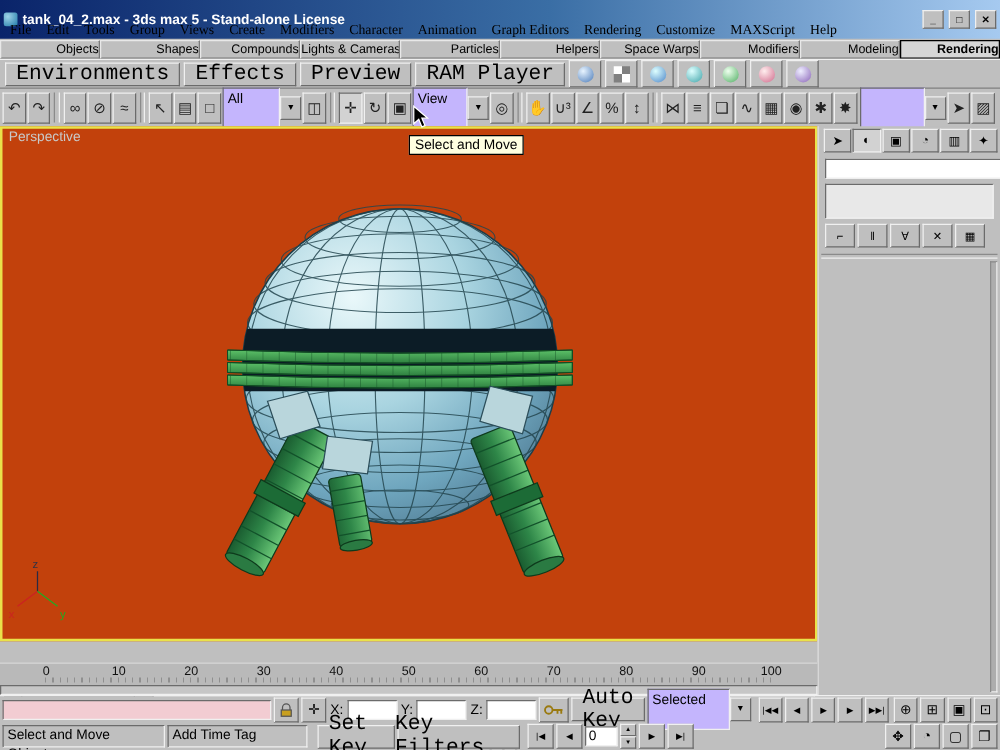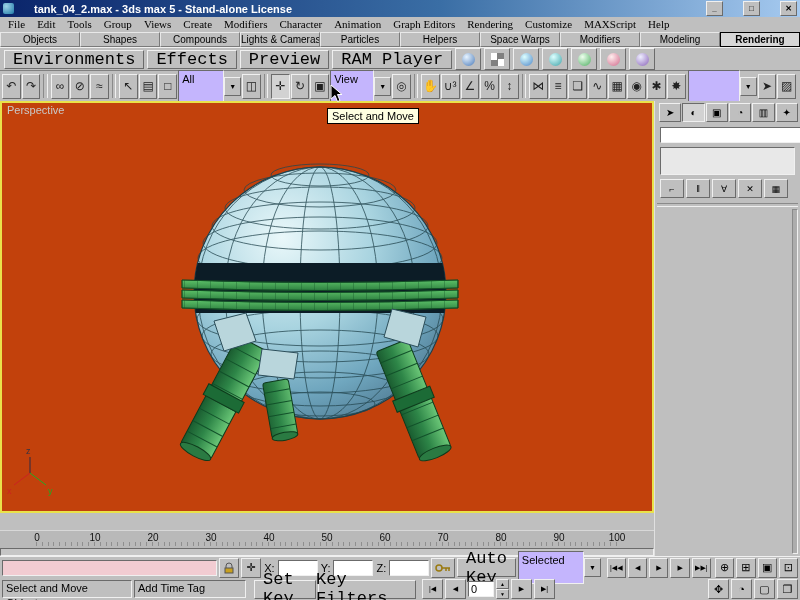--- a/index.html
+++ b/index.html
@@ -6,30 +6,30 @@
   body{font-family:"Liberation Sans",sans-serif;font-size:11px;color:#000;}
   #app{position:relative;width:800px;height:600px;background:#bfbfbf;overflow:hidden;}
   .bar{position:absolute;left:0;width:800px;display:flex;align-items:center;box-sizing:border-box;}
   
   .r{border:1px solid;border-color:#f0f0f0 #6b6b6b #6b6b6b #f0f0f0;background:#bfbfbf;}
   .s{border:1px solid;border-color:#6b6b6b #f0f0f0 #f0f0f0 #6b6b6b;background:#bfbfbf;}
   .pressed{border-color:#6b6b6b #f0f0f0 #f0f0f0 #6b6b6b;background:#d2d2d2;}
   .fld{border:1px solid;border-color:#6b6b6b #f0f0f0 #f0f0f0 #6b6b6b;background:#fff;}
   input.fld{font-family:"Liberation Sans",sans-serif;font-size:11px;padding:0 2px;box-sizing:border-box;outline:none;}
   
-  #titlebar{top:0;height:17px;background:linear-gradient(90deg,#0a246a,#3a6ea5 55%,#a6caf0);color:#fff;font-weight:bold;padding:0 3px;gap:20px;}
+  #titlebar{top:0;height:31px;background:linear-gradient(90deg,#0a246a,#3a6ea5 55%,#a6caf0);color:#fff;font-weight:bold;padding:0 3px;gap:4px;}
   #appicon{width:11px;height:11px;border-radius:2px;background:radial-gradient(circle at 30% 30%,#9fd4e8,#1f7aa8);}
   #titletext{flex:1;white-space:nowrap;overflow:hidden;font-size:11px;}
   .winbtn{width:15px;height:13px;display:flex;align-items:center;justify-content:center;font-size:8px;color:#000;}
   
   #menubar{top:17px;height:15px;padding-left:2px;}
   .menu-item{padding:0 6px;height:15px;line-height:15px;cursor:default;font-family:Liberation Serif, serif;}
   
   #tabbar{top:32px;height:15px;}
-  .tab{flex:1;text-align:center;height:13px;line-height:13px;border:1px solid;border-color:#e8e8e8 #7a7a7a #7a7a7a #e8e8e8;background:#bfbfbf;font-size:10px;white-space:nowrap;overflow:hidden;}
+  .tab{flex:1;text-align:right;height:13px;line-height:13px;border:1px solid;border-color:#e8e8e8 #7a7a7a #7a7a7a #e8e8e8;background:#bfbfbf;font-size:10px;white-space:nowrap;overflow:hidden;}
   .tab.active{background:#d6d6d6;border-color:#000;font-weight:bold;}
   
   #rtoolbar{top:47px;height:24px;border-top:1px solid #f0f0f0;border-bottom:1px solid #808080;padding-left:4px;gap:3px;}
   .tbtn{height:17px;padding:0 8px;display:flex;align-items:center;font-size:17px;font-family:Liberation Mono, monospace;}
   .icbtn{width:24px;height:20px;display:flex;align-items:center;justify-content:center;}
   .orb{width:13px;height:13px;border-radius:50%;}
   .orb.c0{background:radial-gradient(circle at 35% 30%,#e8f4ff,#4a7ab8);}
   .orb.c2{background:radial-gradient(circle at 35% 30%,#dff,#4d86c8);}
   .orb.c3{background:radial-gradient(circle at 35% 30%,#dff,#3fa3a8);}
   .orb.c4{background:radial-gradient(circle at 35% 30%,#efe,#4fae62);}

